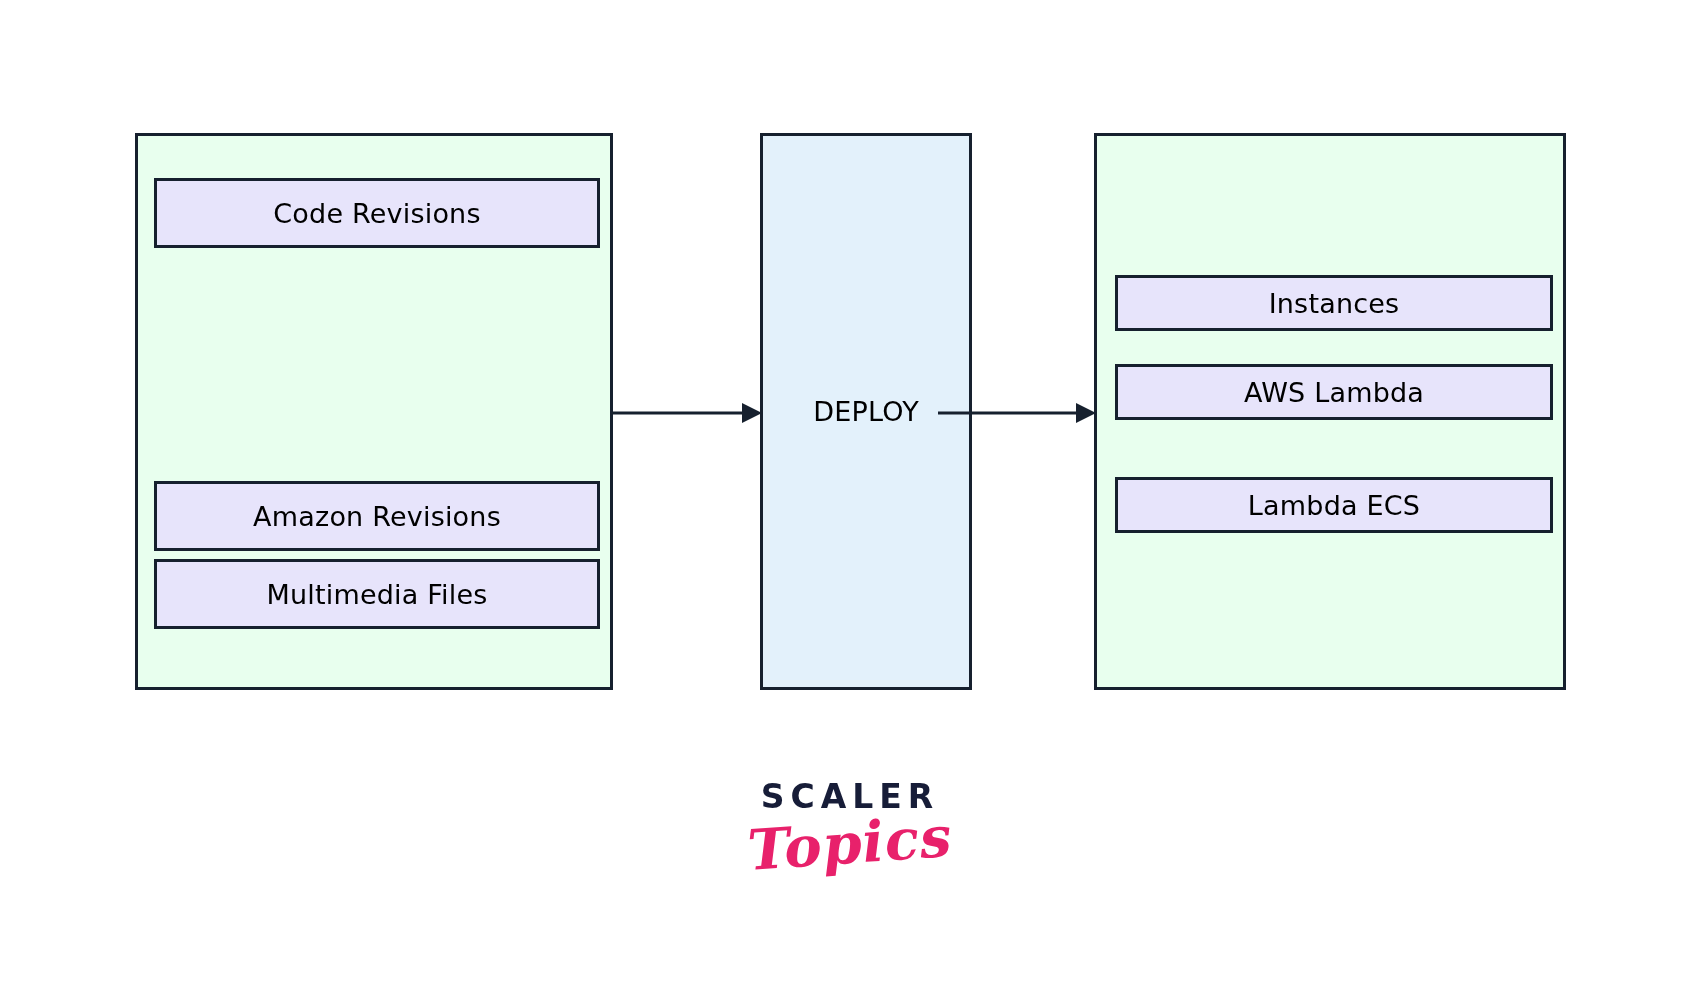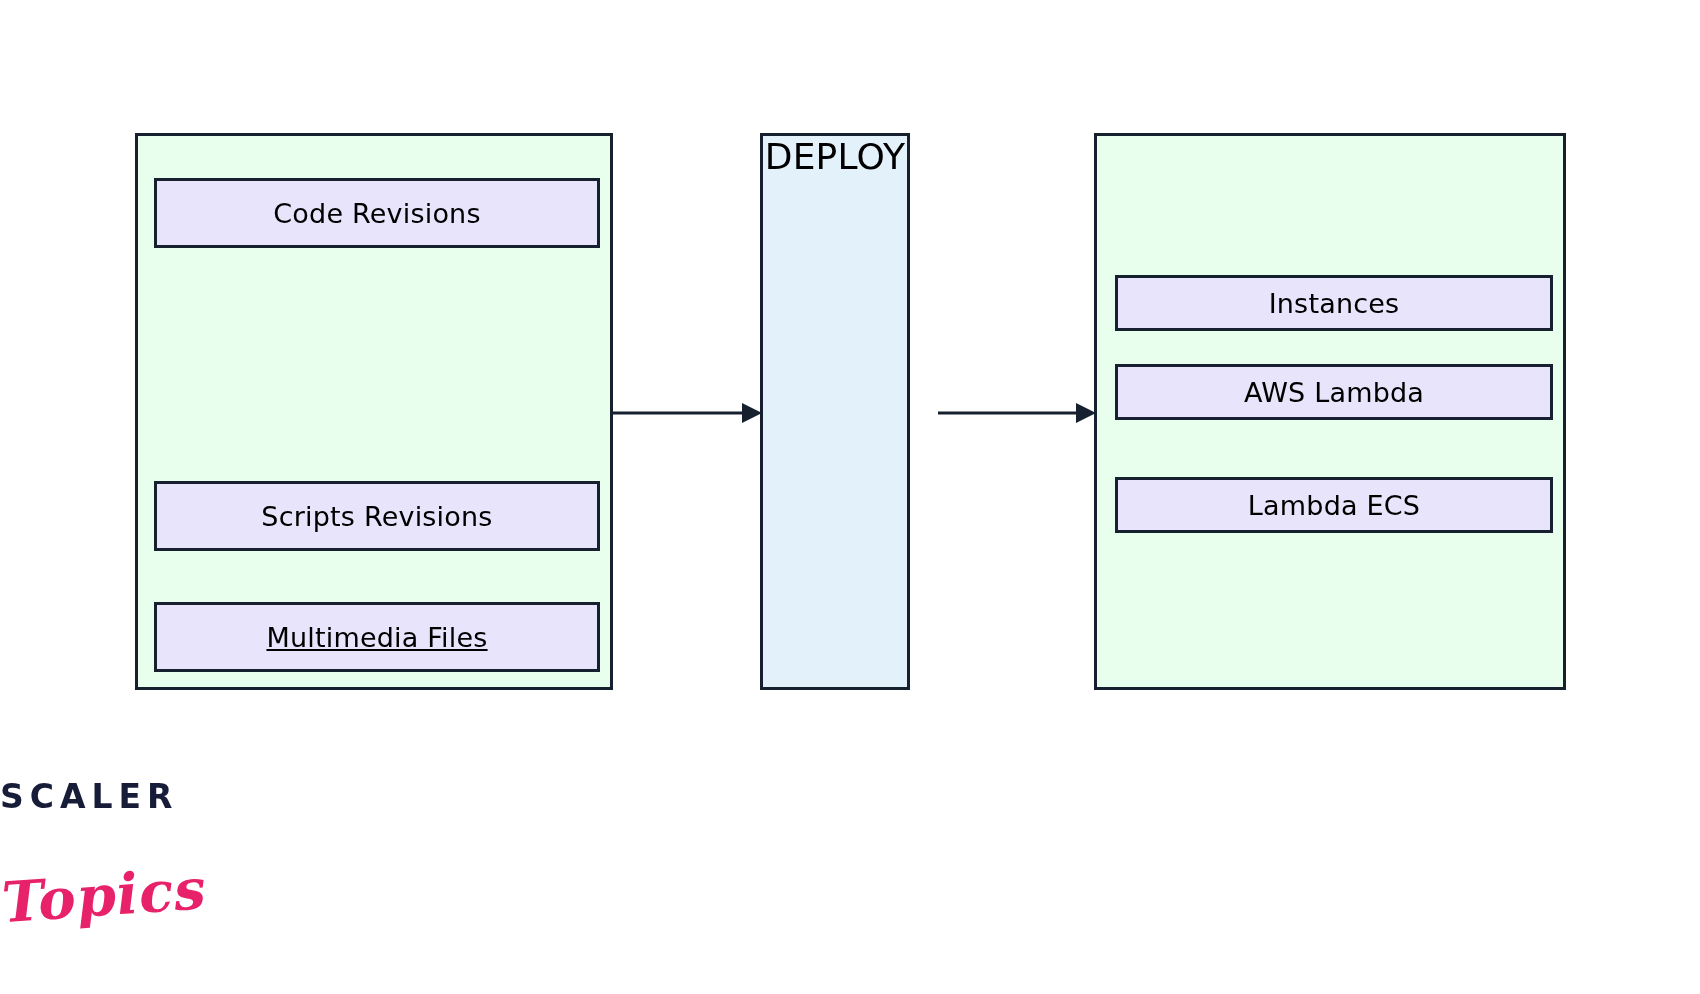--- a/index.html
+++ b/index.html
@@ -64,67 +64,68 @@
   #source-group .item-box {
     left: 16px;
     width: 446px;
     height: 70px;
   }
 
   #source-group .item-box.i0 { top: 42px; }
   #source-group .item-box.i1 { top: 143px; }
   #source-group .item-box.i2 { top: 244px; }
   #source-group .item-box.i3 { top: 345px; }
-  #source-group .item-box.i4 { top: 466px; text-decoration: underline; }
+  #source-group .item-box.i4 { top: 423px; }
 
   #target-group .item-box {
     left: 18px;
     width: 438px;
     height: 56px;
   }
 
   #target-group .item-box.i0 { top: 139px; }
   #target-group .item-box.i1 { top: 228px; }
   #target-group .item-box.i2 { top: 341px; }
 
   
   #deploy-box {
     position: absolute;
     left: 760px;
     top: 133px;
-    width: 150px;
+    width: 212px;
     height: 557px;
     background: #e3f1fb;
     border: 3px solid #16202e;
     box-sizing: border-box;
     display: flex;
+    align-items: center;
     justify-content: center;
     color: #000000;
-    font-size: 36px;
+    font-size: 27px;
     letter-spacing: 0.2px;
     white-space: nowrap;
   }
 
   
   .connector {
     position: absolute;
     top: 398px;
     height: 30px;
   }
   #connector-left  { left: 610px; width: 154px; }
   #connector-right { left: 938px; width: 160px; }
   .connector svg { display: block; }
 
   
   #brand-logo {
     position: absolute;
     left: 0;
     top: 780px;
     width: 1700px;
-    text-align: left;
+    text-align: center;
     line-height: 1;
   }
   #brand-primary {
     display: block;
     color: #171d38;
     font-size: 33px;
     font-weight: 700;
     letter-spacing: 6px;
     font-family: "DejaVu Sans", "Liberation Sans", sans-serif;
   }
@@ -143,21 +144,21 @@
 </head>
 <body>
 
 <div id="diagram-canvas">
 
   <div class="group-panel" id="source-group">
     <div class="item-box i0">
       <span>Code Revisions</span>
     </div>
     <div class="item-box i3">
-      <span>Scripts Revisions</span>
+      <span>Amazon Revisions</span>
     </div>
     <div class="item-box i4">
       <span>Multimedia Files</span>
     </div>
   </div>
 
   <div class="connector" id="connector-left">
     <svg width="154" height="30" viewBox="0 0 154 30" xmlns="http://www.w3.org/2000/svg">
       <line x1="0" y1="15" x2="134" y2="15" stroke="#16202e" stroke-width="3"></line>
       <polygon points="132,5 152,15 132,25" fill="#16202e"></polygon>

